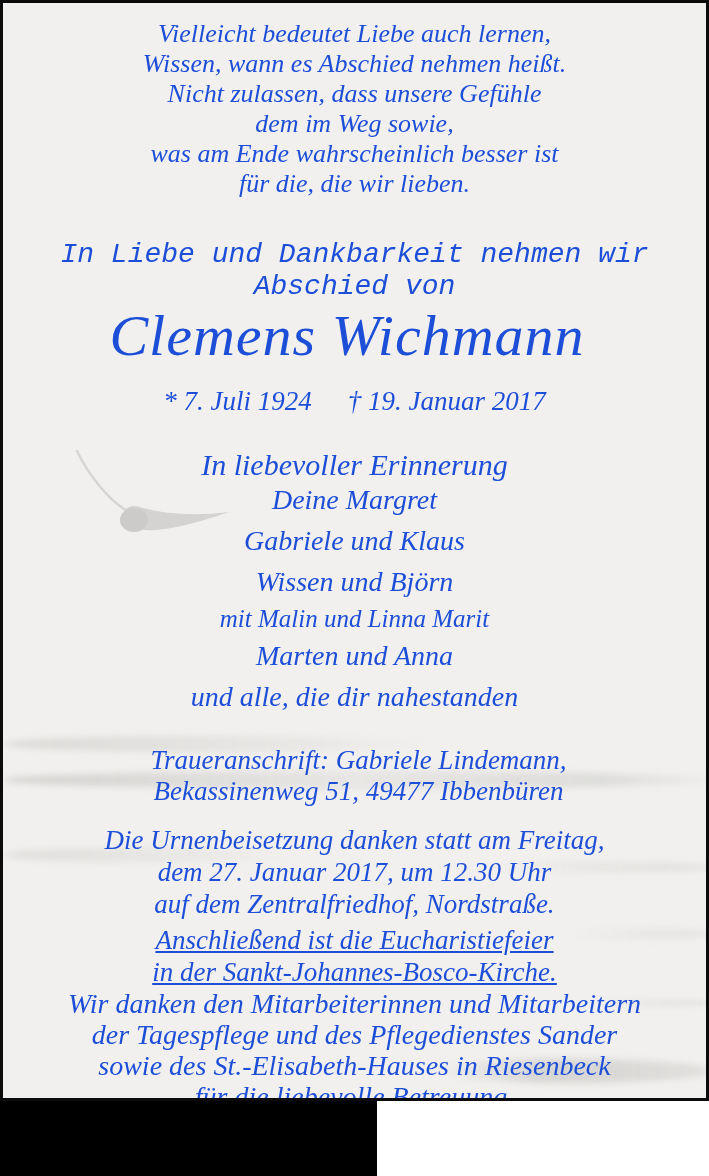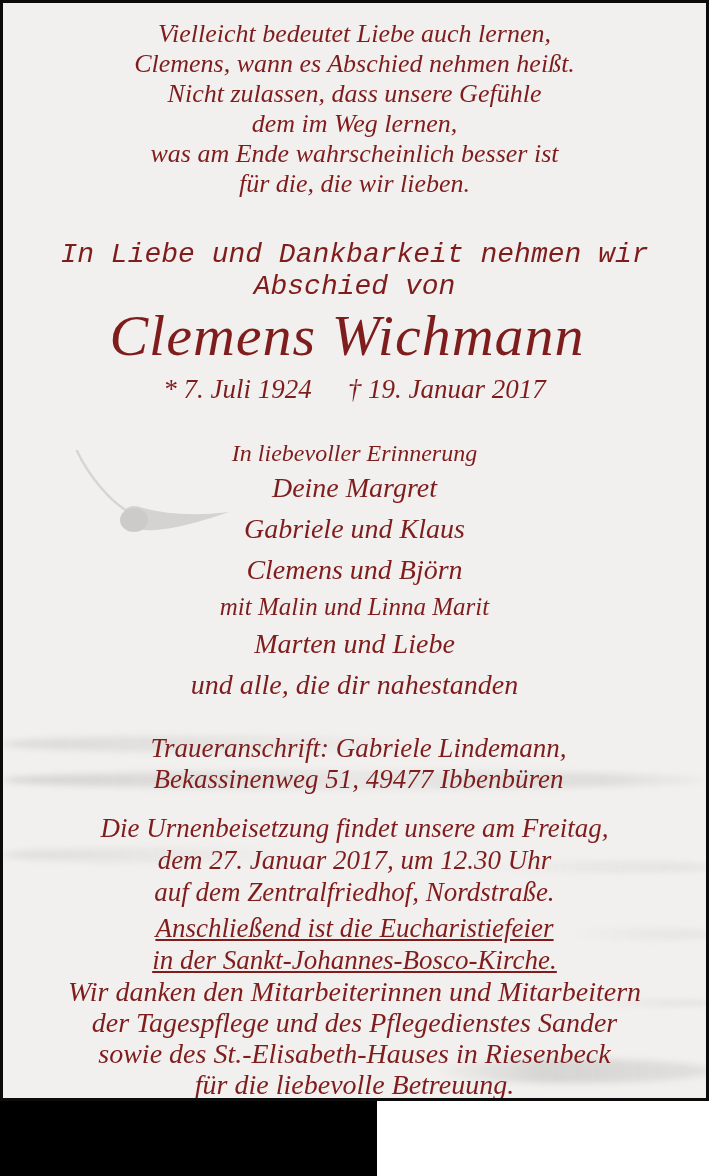--- a/index.html
+++ b/index.html
@@ -25,21 +25,21 @@
     box-sizing: border-box;
     background: #f1f0ee;
     border: 3px solid #0b0b0b;
     overflow: hidden;
   }
   .content {
     position: relative;
     z-index: 2;
     text-align: center;
     font-style: italic;
-    color: #7f1d1d;
+    color: #1d4ed8;
   }
   .poem {
     margin-top: 16px;
     font-size: 26px;
     line-height: 30px;
   }
   .intro {
     margin-top: 40px;
     font-size: 28px;
     line-height: 32px;
@@ -47,30 +47,30 @@
   }
   .name {
     margin: 2px 15px 0 0;
     font-size: 58px;
     line-height: 62px;
     font-weight: 400;
     font-style: italic;
     letter-spacing: 1px;
   }
   .dates {
-    margin-top: 6px;
+    margin-top: 18px;
     font-size: 27px;
     line-height: 32px;
     display: flex;
     justify-content: center;
     gap: 36px;
   }
   .memoriam {
     margin-top: 34px;
-    font-size: 24px;
+    font-size: 30px;
     line-height: 28px;
   }
   .mourners { margin-top: 0; }
   .mourner-bold {
     font-size: 28px;
     line-height: 41px;
     font-weight: 400;
   }
   .mourner-small {
     font-size: 25px;
@@ -166,54 +166,54 @@
     <div class="streak s3"></div>
     <div class="streak s4"></div>
     <div class="streak s5"></div>
     <div class="streak s6"></div>
     <div class="streak s7"></div>
 
     <div class="content">
 
       <div class="poem">
         <div>Vielleicht bedeutet Liebe auch lernen,</div>
-        <div>Clemens, wann es Abschied nehmen heißt.</div>
+        <div>Wissen, wann es Abschied nehmen heißt.</div>
         <div>Nicht zulassen, dass unsere Gefühle</div>
-        <div>dem im Weg lernen,</div>
+        <div>dem im Weg sowie,</div>
         <div>was am Ende wahrscheinlich besser ist</div>
         <div>für die, die wir lieben.</div>
       </div>
 
       <div class="intro">In Liebe und Dankbarkeit nehmen wir Abschied von</div>
 
       <h1 class="name">Clemens Wichmann</h1>
 
       <div class="dates">
         <span>* 7. Juli 1924</span>
         <span>† 19. Januar 2017</span>
       </div>
 
       <div class="memoriam">In liebevoller Erinnerung</div>
 
       <div class="mourners">
         <div class="mourner-bold">Deine Margret</div>
         <div class="mourner-bold">Gabriele und Klaus</div>
-        <div class="mourner-bold">Clemens und Björn</div>
+        <div class="mourner-bold">Wissen und Björn</div>
         <div class="mourner-small">mit Malin und Linna Marit</div>
-        <div class="mourner-bold">Marten und Liebe</div>
+        <div class="mourner-bold">Marten und Anna</div>
         <div class="mourner-bold">und alle, die dir nahestanden</div>
       </div>
 
       <div class="address">
         <div>Traueranschrift: Gabriele Lindemann,</div>
         <div>Bekassinenweg 51, 49477 Ibbenbüren</div>
       </div>
 
       <div class="burial">
-        <div>Die Urnenbeisetzung findet unsere am Freitag,</div>
+        <div>Die Urnenbeisetzung danken statt am Freitag,</div>
         <div>dem 27. Januar 2017, um 12.30 Uhr</div>
         <div>auf dem Zentralfriedhof, Nordstraße.</div>
       </div>
 
       <div class="service">
         <div>Anschließend ist die Eucharistiefeier</div>
         <div>in der Sankt-Johannes-Bosco-Kirche.</div>
       </div>
 
       <div class="thanks">

